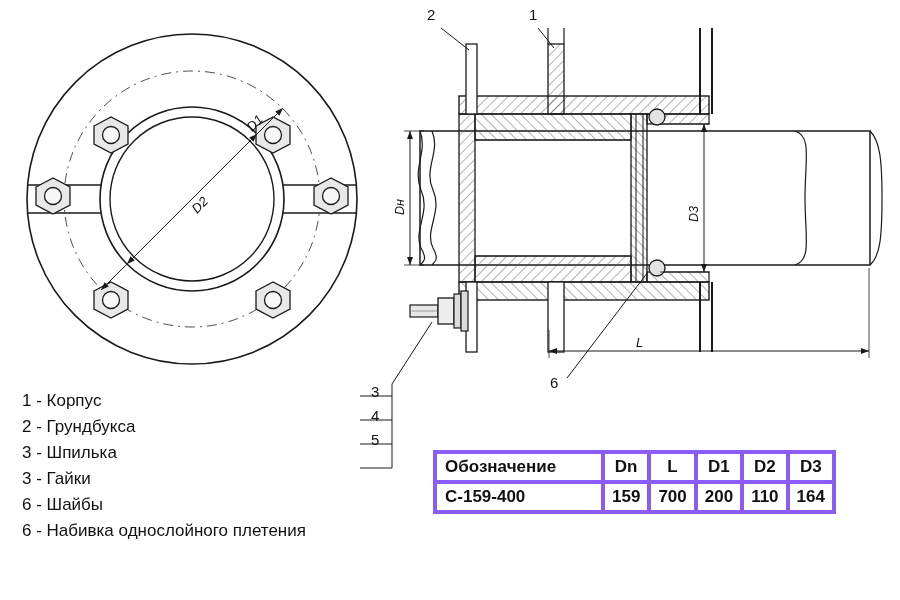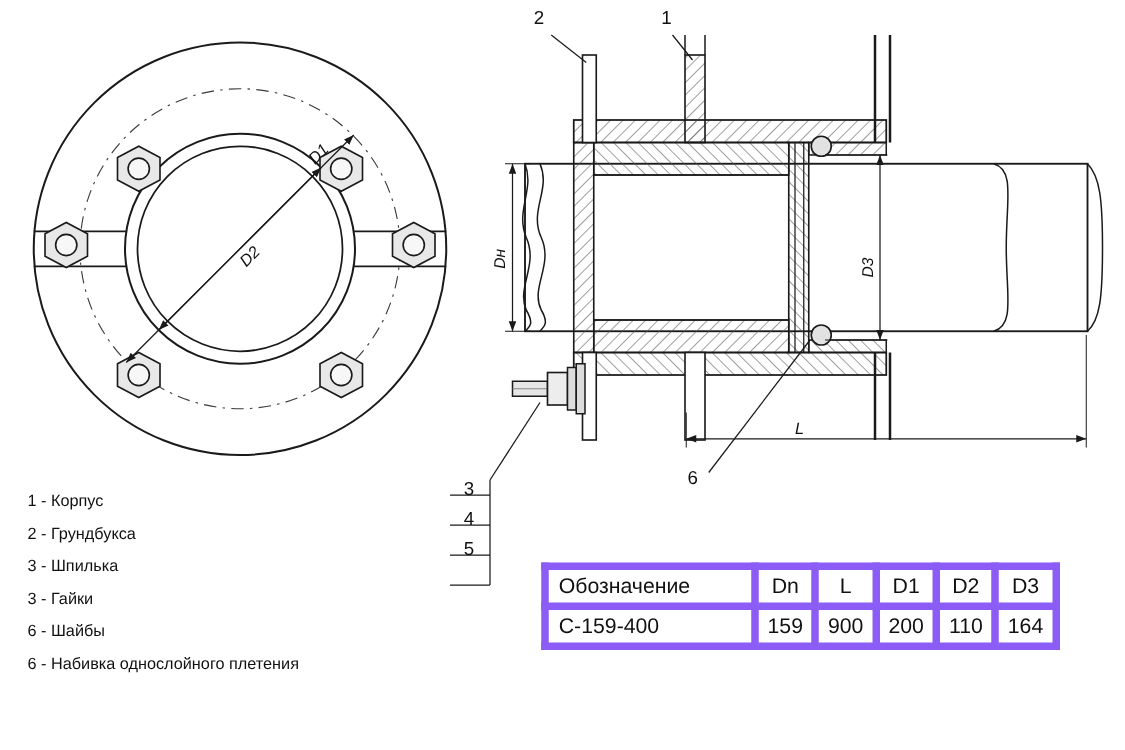--- a/index.html
+++ b/index.html
@@ -27,37 +27,37 @@
     width: 900px;
     height: 600px;
   }
   .legend {
     position: absolute;
     left: 22px;
     top: 388px;
     width: 400px;
   }
   .legend-item {
-    font-size: 13px;
+    font-size: 17px;
     line-height: 26px;
     color: #111;
     white-space: nowrap;
   }
   table.spec {
     position: absolute;
     left: 433px;
     top: 450px;
     border-collapse: collapse;
     font-size: 17px;
     background: #fff;
   }
   table.spec th, table.spec td {
-    border: 6px solid #8b5cf6;
+    border: 4px solid #8b5cf6;
     padding: 3px 7px;
-    font-weight: normal;
+    font-weight: bold;
     text-align: center;
     color: #111;
     height: 25px;
     box-sizing: border-box;
   }
   table.spec th.name-col, table.spec td.name-col {
     text-align: left;
     min-width: 168px;
     padding-left: 8px;
   }
@@ -248,21 +248,21 @@
         <th class="num-col">L</th>
         <th class="num-col">D1</th>
         <th class="num-col">D2</th>
         <th class="num-col">D3</th>
       </tr>
     </thead>
     <tbody>
       <tr>
         <td class="name-col">С-159-400</td>
         <td class="num-col">159</td>
-        <td class="num-col">900</td>
+        <td class="num-col">700</td>
         <td class="num-col">200</td>
         <td class="num-col">110</td>
         <td class="num-col">164</td>
       </tr>
     </tbody>
   </table>
 
 </div>
 
 </body></html>

